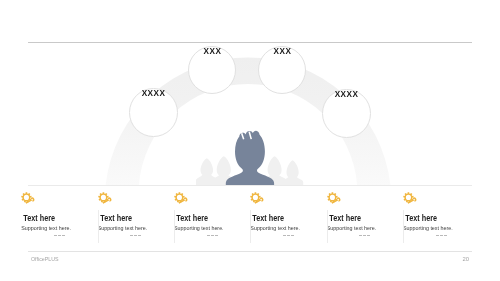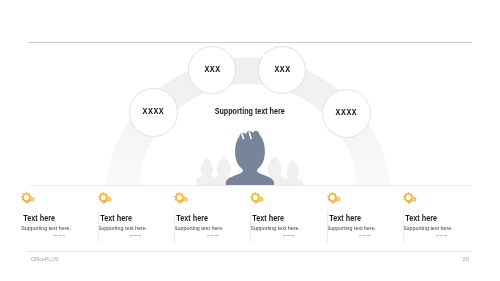--- a/index.html
+++ b/index.html
@@ -9,21 +9,21 @@
   svg.art{position:absolute;left:0;top:0;width:500px;height:281px;}
   .rule{position:absolute;height:1px;}
   .topline{left:28px;top:42px;width:444px;background:#c9c9c9;}
   .midline{left:28px;top:185px;width:444px;background:#eaeaea;}
   .botline{left:28px;top:251px;width:444px;background:#e3e3e3;}
   .footer-left{position:absolute;left:31px;top:255.6px;font-size:5.3px;line-height:6px;
                color:#a4a4a4;letter-spacing:0;white-space:nowrap;}
   .footer-right{position:absolute;left:0px;top:256.4px;width:469px;text-align:right;
                 font-size:5.9px;line-height:6px;color:#a4a4a4;}
   .circ{position:absolute;border-radius:50%;background:#ffffff;border:1px solid #e1e1e1;
-        display:flex;align-items:center;justify-content:center;box-sizing:border-box;font-family:Liberation Mono, monospace;}
+        display:flex;justify-content:center;box-sizing:border-box;}
   .circ span{font-weight:bold;font-size:8.6px;line-height:8.7px;color:#141414;letter-spacing:.55px;
              display:inline-block;transform:scaleX(.95);transform-origin:center;}
   .ctr-text{position:absolute;left:150px;top:106.6px;width:200px;text-align:center;
             font-weight:bold;font-size:8.33px;line-height:8.4px;color:#1a1a1a;letter-spacing:0;}
   .ctr-text>span{display:inline-block;transform:scaleX(.86);transform-origin:center;}
   .cols{position:absolute;left:21.3px;top:192.4px;width:458px;height:60px;}
   .col{position:absolute;top:0;width:76.35px;}
   .vdiv{position:absolute;top:210px;width:1px;height:33px;background:#ececec;}
   .gearwrap{display:block;height:11.9px;line-height:0;}
   .t1{font-weight:bold;font-size:8.33px;line-height:8.4px;color:#1d1d1d;letter-spacing:0;margin-top:9.3px;}
@@ -90,21 +90,20 @@
     </div>
   <div class="circ" style="left:188.0px;top:46.2px;width:48.3px;height:48.3px;">
       <span>XXX</span>
     </div>
   <div class="circ" style="left:258.0px;top:46.2px;width:48.3px;height:48.3px;">
       <span>XXX</span>
     </div>
   <div class="circ" style="left:322.4px;top:89.2px;width:48.8px;height:48.8px;">
       <span>XXXX</span>
     </div>
-  <div class="ctr-text"><span>Supporting text here</span></div>
   <div class="cols">
     <div class="col" style="left:0.00px;">
       <span class="gearwrap"><svg width="14.6" height="12.0" viewBox="-10.4 -10.4 28.0 23" aria-hidden="true">
 <g fill="#f0b63f" fill-rule="evenodd">
 <path d="M -1.60 -9.87 A 10.00 10.00 0 0 1 1.60 -9.87 L 1.63 -7.63 A 7.80 7.80 0 0 1 3.65 -6.89 L 5.12 -8.59 A 10.00 10.00 0 0 1 7.57 -6.53 L 6.15 -4.80 A 7.80 7.80 0 0 1 7.23 -2.93 L 9.44 -3.29 A 10.00 10.00 0 0 1 10.00 -0.14 L 7.79 0.28 A 7.80 7.80 0 0 1 7.42 2.40 L 9.35 3.55 A 10.00 10.00 0 0 1 7.75 6.32 L 5.79 5.23 A 7.80 7.80 0 0 1 4.14 6.61 L 4.88 8.73 A 10.00 10.00 0 0 1 1.87 9.82 L 1.08 7.73 A 7.80 7.80 0 0 1 -1.08 7.73 L -1.87 9.82 A 10.00 10.00 0 0 1 -4.88 8.73 L -4.14 6.61 A 7.80 7.80 0 0 1 -5.79 5.23 L -7.75 6.32 A 10.00 10.00 0 0 1 -9.35 3.55 L -7.42 2.40 A 7.80 7.80 0 0 1 -7.79 0.28 L -10.00 -0.14 A 10.00 10.00 0 0 1 -9.44 -3.29 L -7.23 -2.93 A 7.80 7.80 0 0 1 -6.15 -4.80 L -7.57 -6.53 A 10.00 10.00 0 0 1 -5.12 -8.59 L -3.65 -6.89 A 7.80 7.80 0 0 1 -1.63 -7.63 Z M -4.90 0.00 A 4.90 4.90 0 1 0 4.90 0.00 A 4.90 4.90 0 1 0 -4.90 0.00 Z"></path>
 <g transform="translate(8.4,5.6) rotate(-28)">
 <path d="M -10.8 -1.6 L 1.9 -1.6 L 1.9 1.6 L -10.8 1.6 Z"></path>
 <path d="M 1.9 -4.2 A 4.3 4.3 0 1 1 1.9 4.2 L 1.9 1.4 A 1.6 1.6 0 1 0 1.9 -1.4 Z"></path>
 </g>
             </g>

